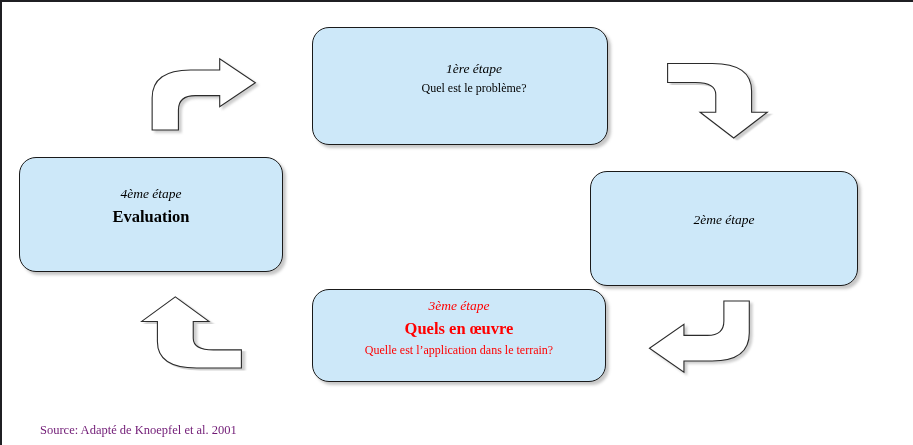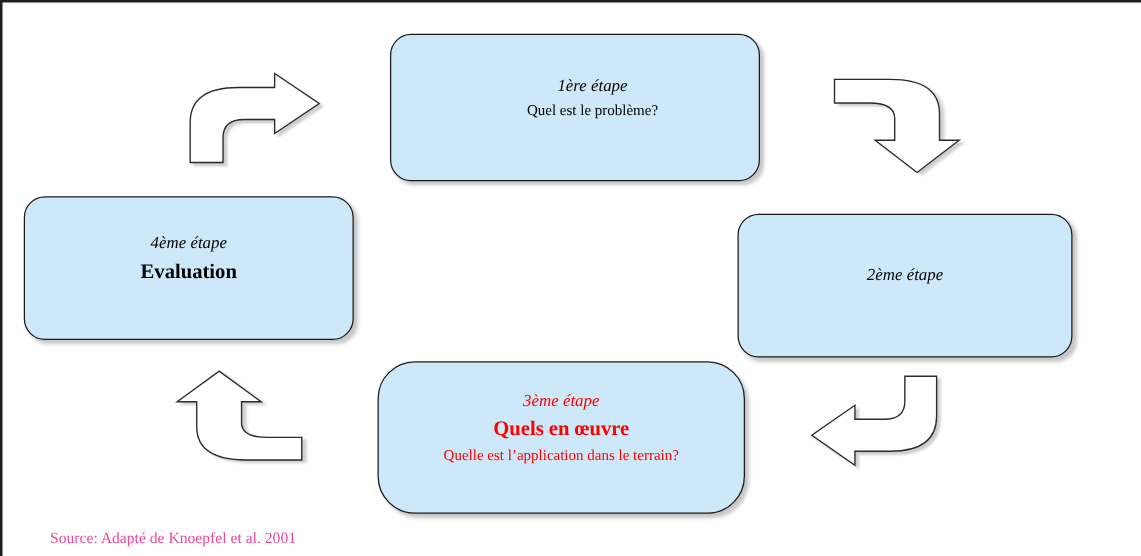--- a/index.html
+++ b/index.html
@@ -40,21 +40,21 @@
     font-size: 16.5px;
     line-height: 1.45;
   }
   .step-box .question {
     font-size: 12px;
     line-height: 1.5;
   }
 
   #box-step1 { left: 310px; top: 25px;  width: 296px; height: 118px; padding-left: 38px; }
   #box-step2 { left: 588px; top: 155px; width: 268px; height: 115px; margin-top: 14px; }
-  #box-step3 { left: 300px; top: 287px; width: 294px; height: 122px; border-radius: 30px; }
+  #box-step3 { left: 310px; top: 287px; width: 294px; height: 93px; }
   #box-step4 { left: 17px;  top: 155px; width: 264px; height: 115px; }
 
   .arrow {
     position: absolute;
   }
   .arrow svg {
     width: 100%;
     height: 100%;
     display: block;
     overflow: visible;
@@ -71,21 +71,21 @@
   #arrow-tl { left: 137px; top: 52px;  width: 122px; height: 80px; }
   #arrow-tr { left: 660px; top: 52px;  width: 112px; height: 88px; }
   #arrow-br { left: 642px; top: 295px; width: 118px; height: 80px; }
   #arrow-bl { left: 133px; top: 291px; width: 112px; height: 84px; }
 
   .source-note {
     position: absolute;
     left: 38px;
     top: 421px;
     font-size: 12.5px;
-    color: #ec4899;
+    color: #701a75;
   }
 </style>
 </head>
 <body>
 
 <div class="canvas">
 
   <div class="step-box" id="box-step1" style="color: rgb(0, 0, 0);">
     <div class="stage">1ère étape</div>
     <div class="question">Quel est le problème?</div>

